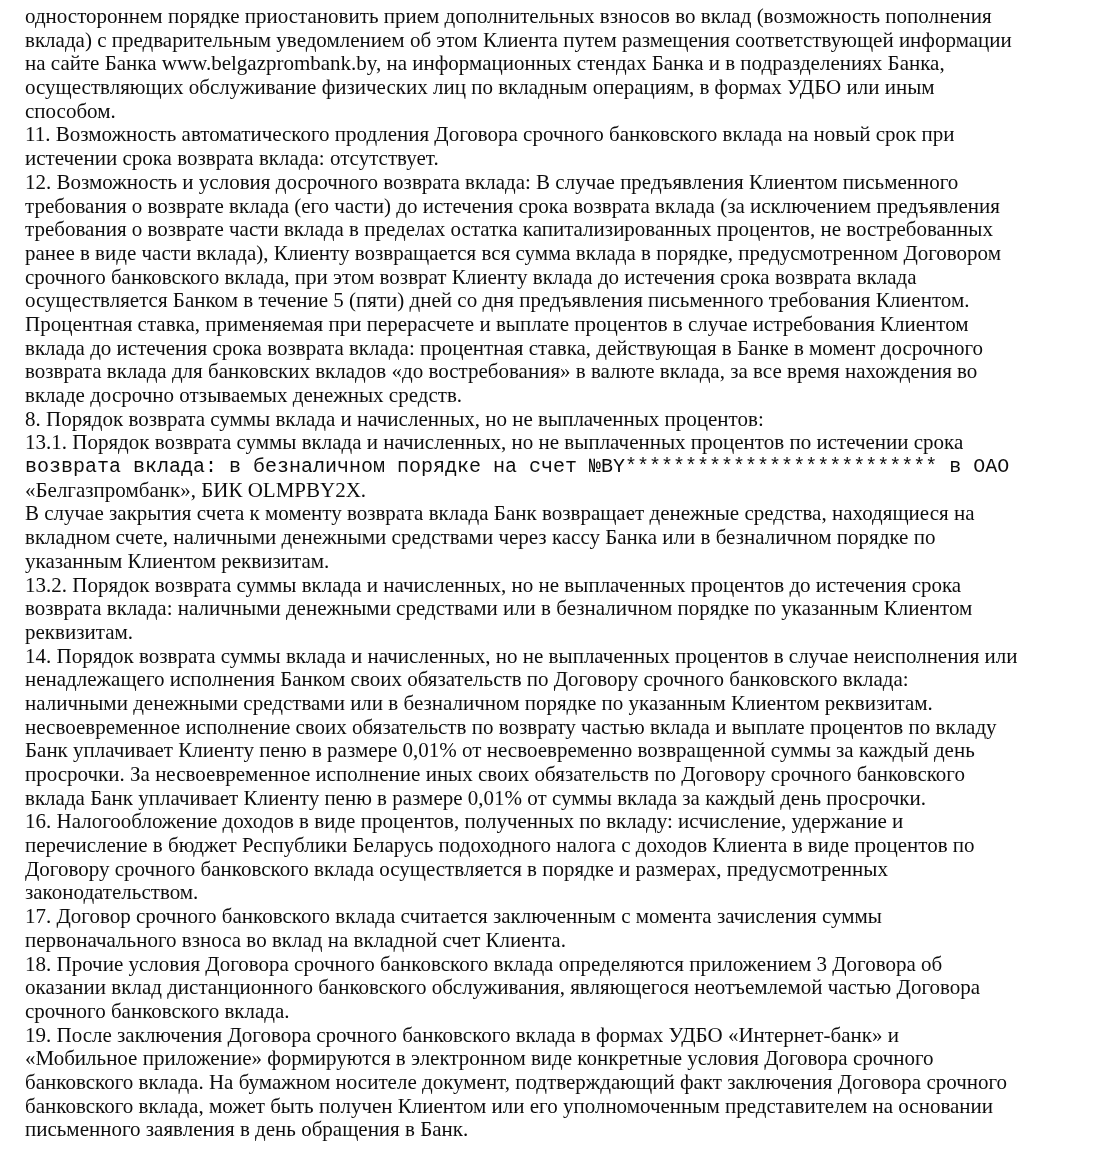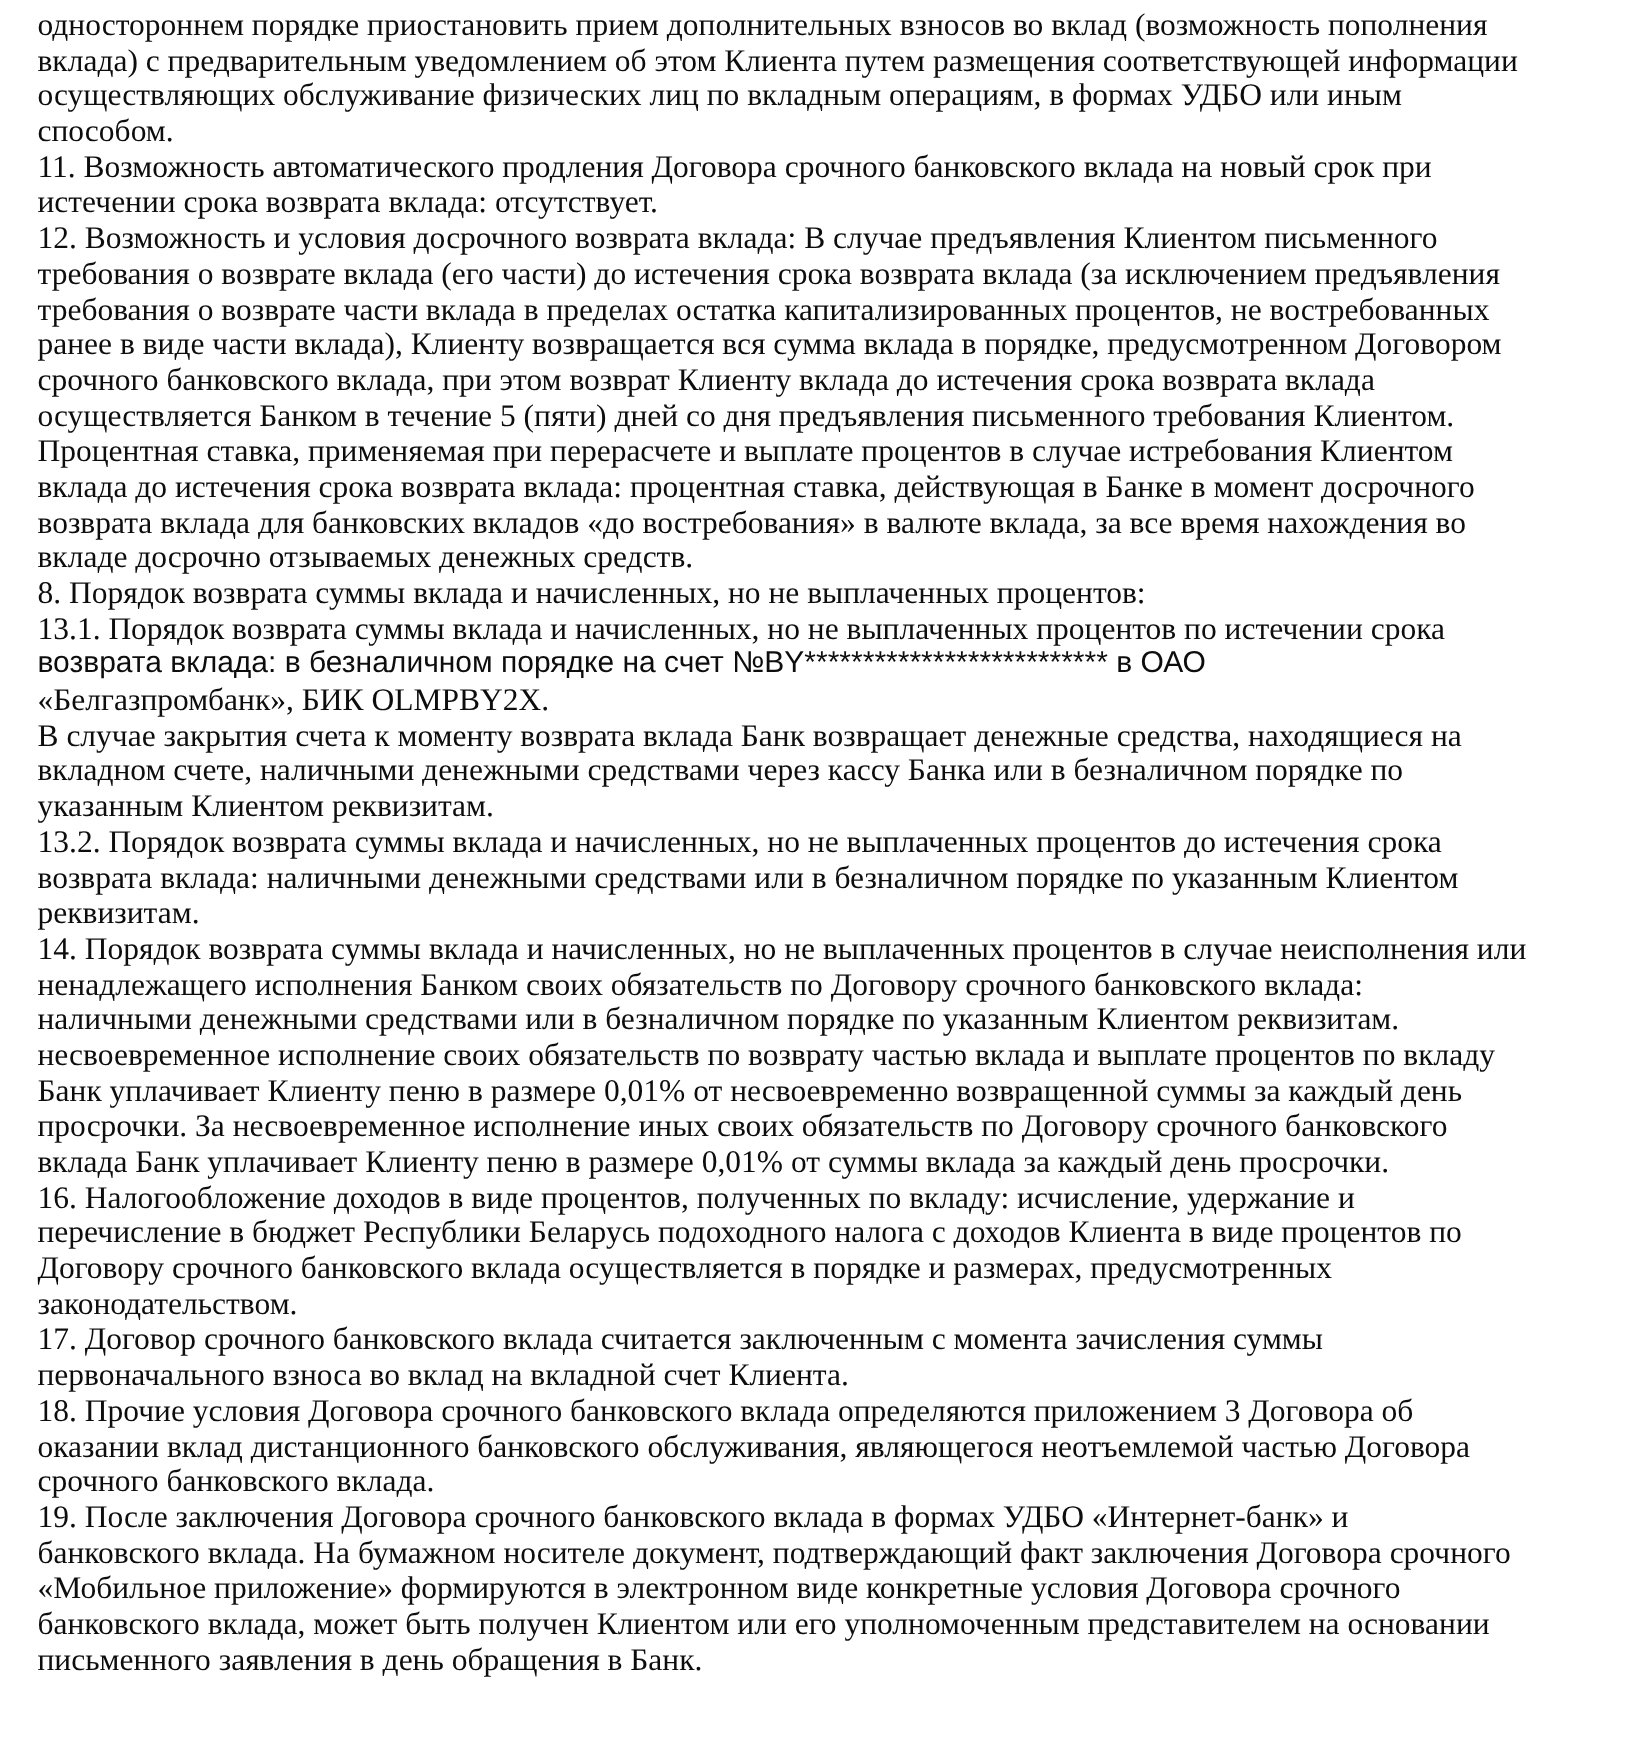--- a/index.html
+++ b/index.html
@@ -20,32 +20,33 @@
     font-size: 21px;
     line-height: 23.7px;
     color: #0d0d0d;
     letter-spacing: 0px;
   }
   .line {
     white-space: nowrap;
     height: 23.7px;
   }
   .line.sans {
-    font-family: Liberation Sans, sans-serif;
+    font-family: Liberation Mono, monospace;
     font-size: 20px;
   }
 </style>
 </head>
 <body>
 
 <div class="page">
   <div class="lines">
 
   <div class="line">одностороннем порядке приостановить прием дополнительных взносов во вклад (возможность пополнения</div>
       <div class="line">вклада) с предварительным уведомлением об этом Клиента путем размещения соответствующей информации</div>
+      <div class="line">на сайте Банка www.belgazprombank.by, на информационных стендах Банка и в подразделениях Банка,</div>
       <div class="line">осуществляющих обслуживание физических лиц по вкладным операциям, в формах УДБО или иным</div>
       <div class="line">способом.</div>
       <div class="line">11. Возможность автоматического продления Договора срочного банковского вклада на новый срок при</div>
       <div class="line">истечении срока возврата вклада: отсутствует.</div>
       <div class="line">12. Возможность и условия досрочного возврата вклада: В случае предъявления Клиентом письменного</div>
       <div class="line">требования о возврате вклада (его части) до истечения срока возврата вклада (за исключением предъявления</div>
       <div class="line">требования о возврате части вклада в пределах остатка капитализированных процентов, не востребованных</div>
       <div class="line">ранее в виде части вклада), Клиенту возвращается вся сумма вклада в порядке, предусмотренном Договором</div>
       <div class="line">срочного банковского вклада, при этом возврат Клиенту вклада до истечения срока возврата вклада</div>
       <div class="line">осуществляется Банком в течение 5 (пяти) дней со дня предъявления письменного требования Клиентом.</div>
@@ -73,18 +74,18 @@
       <div class="line">16. Налогообложение доходов в виде процентов, полученных по вкладу: исчисление, удержание и</div>
       <div class="line">перечисление в бюджет Республики Беларусь подоходного налога с доходов Клиента в виде процентов по</div>
       <div class="line">Договору срочного банковского вклада осуществляется в порядке и размерах, предусмотренных</div>
       <div class="line">законодательством.</div>
       <div class="line">17. Договор срочного банковского вклада считается заключенным с момента зачисления суммы</div>
       <div class="line">первоначального взноса во вклад на вкладной счет Клиента.</div>
       <div class="line">18. Прочие условия Договора срочного банковского вклада определяются приложением 3 Договора об</div>
       <div class="line">оказании вклад дистанционного банковского обслуживания, являющегося неотъемлемой частью Договора</div>
       <div class="line">срочного банковского вклада.</div>
       <div class="line">19. После заключения Договора срочного банковского вклада в формах УДБО «Интернет-банк» и</div>
+      <div class="line">«Мобильное приложение» формируются в электронном виде конкретные условия Договора срочного</div>
       <div class="line">банковского вклада. На бумажном носителе документ, подтверждающий факт заключения Договора срочного</div>
-      <div class="line">«Мобильное приложение» формируются в электронном виде конкретные условия Договора срочного</div>
       <div class="line">банковского вклада, может быть получен Клиентом или его уполномоченным представителем на основании</div>
       <div class="line">письменного заявления в день обращения в Банк.</div>
     </div>
 </div>
 
 </body></html>

